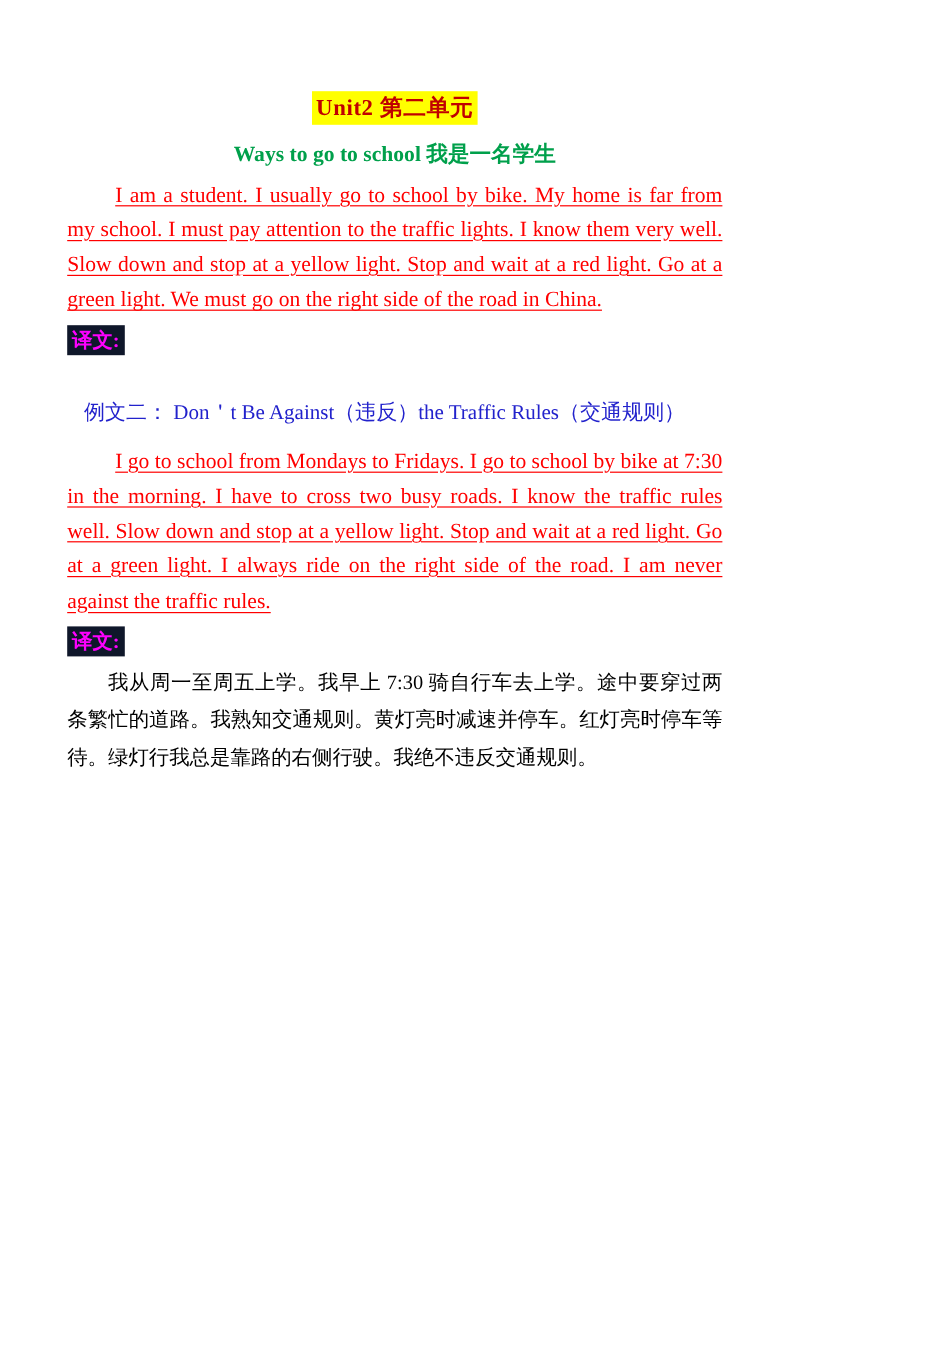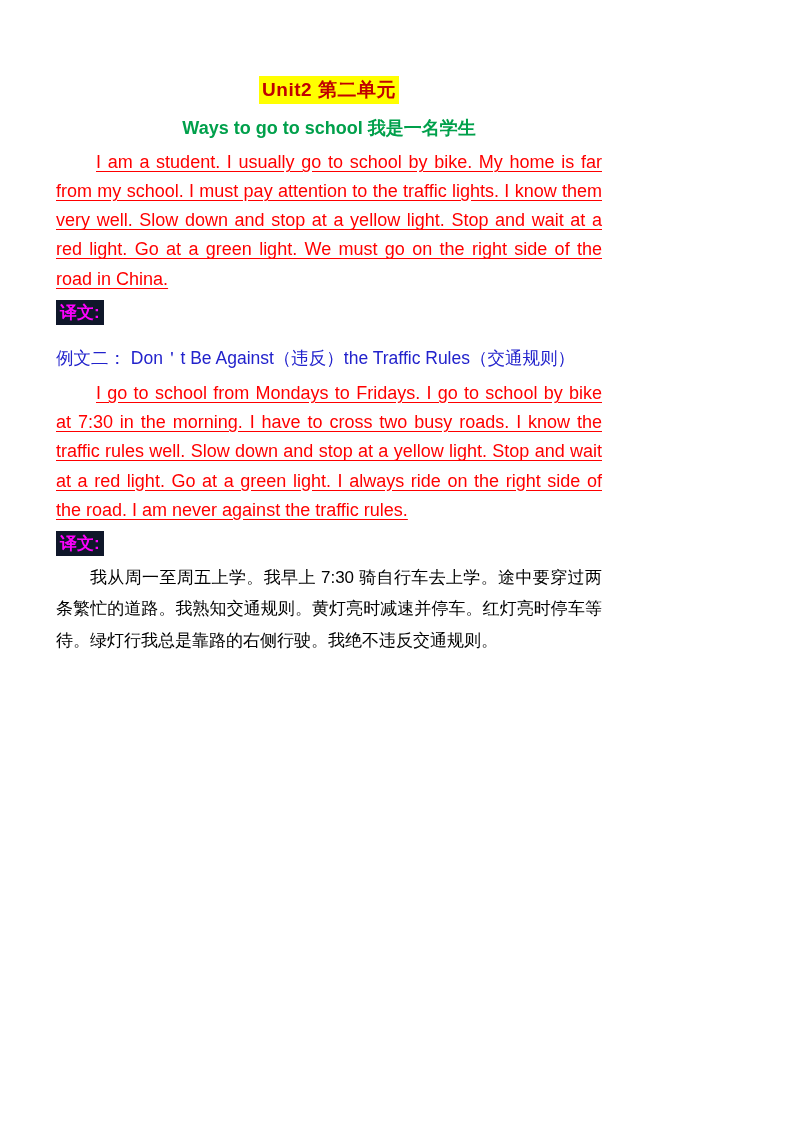--- a/index.html
+++ b/index.html
@@ -13,20 +13,21 @@
     font-family: "Liberation Sans", sans-serif;
     color: #000000;
     overflow: hidden;
   }
   .page {
     position: relative;
     width: 658px;
     height: 1122px;
     box-sizing: border-box;
     padding: 62px 56px 0 56px;
+    font-family: Liberation Serif, serif;
   }
   .title-line {
     text-align: center;
     margin: 14px 0 0 0;
   }
   .title-main {
     display: inline-block;
     background: #ffff00;
     color: #c00000;
     font-weight: bold;
@@ -46,21 +47,21 @@
   }
   .prompt {
     color: #2222cc;
     font-size: 17.5px;
     margin: 14px 0 0 0;
     line-height: 1.5;
   }
   .prompt2 {
     color: #2222cc;
     font-size: 17.5px;
-    margin: 0;
+    margin: 14px;
     line-height: 1.5;
   }
   .english {
     color: #ff0000;
     font-size: 18px;
     line-height: 1.62;
     text-align: justify;
     text-justify: inter-word;
     margin: 8px 0 0 0;
     text-indent: 40px;

